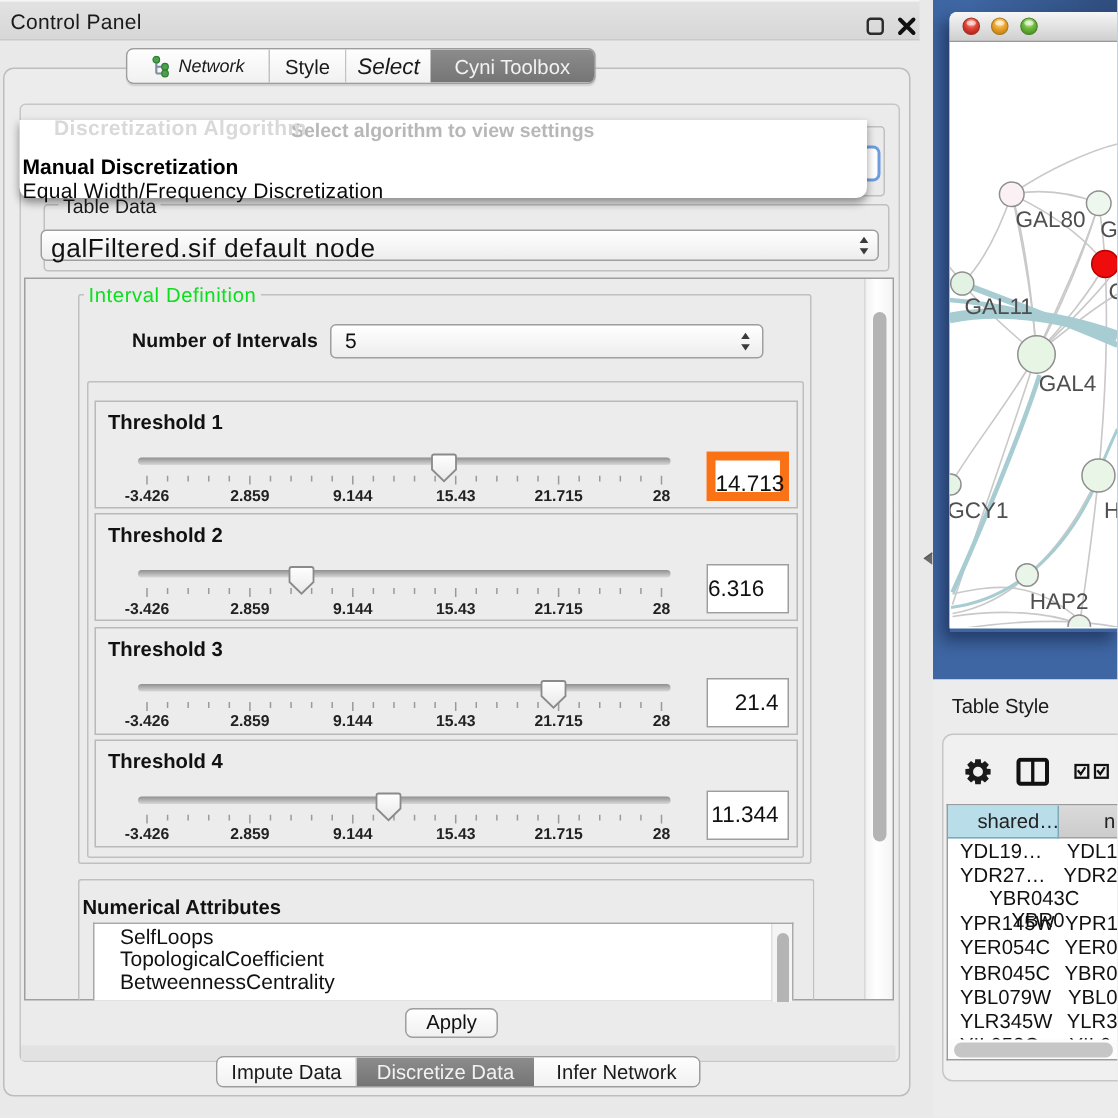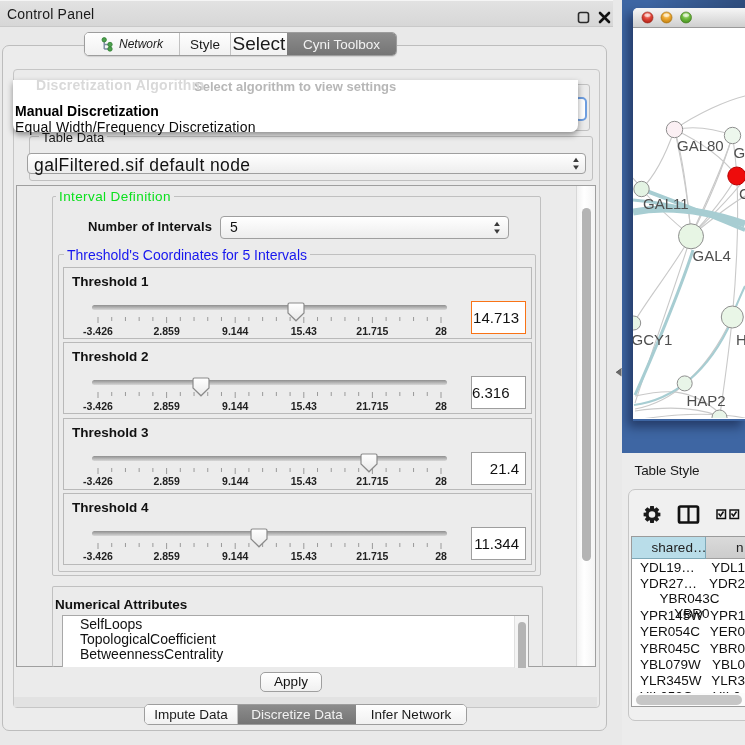--- a/index.html
+++ b/index.html
@@ -30,21 +30,21 @@
   <div style="width:95px;display:flex;align-items:center;justify-content:center;background:linear-gradient(#fefefe,#f1f1f1);border-right:1px solid #c2c2c2;">
     <svg width="13" height="15" viewBox="0 0 13 15" style="margin-right:5px;">
       <path d="M3.2 3.5 V12 M3.2 7.5 H8 M3.2 12 H8" stroke="#7b8ba0" stroke-width="1.4" fill="none"></path>
       <circle cx="3.2" cy="2.8" r="2.2" fill="#4da04d" stroke="#2e7d32" stroke-width="0.8"></circle>
       <circle cx="9" cy="7.5" r="2.2" fill="#4da04d" stroke="#2e7d32" stroke-width="0.8"></circle>
       <circle cx="9" cy="12" r="2.2" fill="#4da04d" stroke="#2e7d32" stroke-width="0.8"></circle>
     </svg>
     <span style="font-size:12px;color:#1a1a1a;font-style:italic;">Network</span>
   </div>
   <div style="width:51px;display:flex;align-items:center;justify-content:center;background:linear-gradient(#fefefe,#f1f1f1);border-right:1px solid #c2c2c2;font-size:13.5px;color:#1a1a1a;">Style</div>
-  <div style="width:56px;display:flex;align-items:center;justify-content:center;background:linear-gradient(#fefefe,#f1f1f1);font-size:19px;color:#1a1a1a;">Select</div>
+  <div style="width:56px;display:flex;align-items:center;justify-content:center;background:linear-gradient(#fefefe,#f1f1f1);font-size:15px;color:#1a1a1a;font-style:italic;">Select</div>
   <div style="width:109px;display:flex;align-items:center;justify-content:center;background:linear-gradient(#8c8c8c,#757575);font-size:13.5px;color:#f2f2f2;">Cyni Toolbox</div>
 </div>
 
 <div class="abs" style="left:29px;top:136px;width:564px;height:45px;border:1px solid #c0c0c0;border-radius:3px;"></div>
 <div class="abs" style="left:39px;top:130px;background:#ebebeb;padding:0 3px;font-size:13px;color:#1a1a1a;">Table Data</div>
 
 <div class="abs" style="left:27px;top:153px;width:559px;height:21px;background:linear-gradient(#ffffff,#ededed);border:1px solid #9f9f9f;border-radius:4px;"></div>
 <div class="abs" style="left:34px;top:155px;font-size:17.5px;letter-spacing:0.4px;color:#111;">galFiltered.sif default node</div>
 <svg class="abs" style="left:570px;top:156px;" width="12" height="16" viewBox="0 0 12 16">
   <path d="M6 1.8 L8.9 6 H3.1 Z" fill="#3a3a3a"></path>
@@ -71,21 +71,20 @@
 
 <div class="abs" style="left:88px;top:218.5px;font-size:13px;font-weight:bold;letter-spacing:0.1px;color:#111;">Number of Intervals</div>
 <div class="abs" style="left:220px;top:216px;width:289px;height:22.5px;background:linear-gradient(#ffffff,#ededed);border:1px solid #9f9f9f;border-radius:4px;"></div>
 <div class="abs" style="left:230px;top:219px;font-size:14px;color:#111;">5</div>
 <svg class="abs" style="left:491px;top:220px;" width="12" height="16" viewBox="0 0 12 16">
   <path d="M6 1.8 L8.9 6 H3.1 Z" fill="#3a3a3a"></path>
   <path d="M6 13.7 L3.1 9.5 H8.9 Z" fill="#3a3a3a"></path>
 </svg>
 
 <div class="abs" style="left:58px;top:254px;width:478px;height:318px;border:1px solid #c0c0c0;border-radius:2px;"></div>
-<div class="abs" style="left:64px;top:246.5px;background:#ebebeb;padding:0 3px;font-size:14px;color:#1717ef;">Threshold's Coordinates for 5 Intervals</div>
 
 <div class="abs" style="left:63px;top:267.0px;width:469px;height:72px;border:1px solid #b9b9b9;background:#ececec;">
 <div style="position:absolute;left:8px;top:6px;font-size:13.5px;font-weight:bold;color:#111;">Threshold 1</div>
 <div style="position:absolute;left:28px;top:37px;width:355px;height:5px;border-radius:2.5px;background:linear-gradient(#8f8f8f,#d8d8d8);"></div>
 <svg style="position:absolute;left:0;top:49px;" width="400" height="8" viewBox="0 0 400 8">
         <line x1="34.00" y1="0" x2="34.00" y2="6" stroke="#9a9a9a" stroke-width="1"></line>
         <line x1="47.72" y1="0" x2="47.72" y2="4" stroke="#9a9a9a" stroke-width="1"></line>
         <line x1="61.44" y1="0" x2="61.44" y2="4" stroke="#9a9a9a" stroke-width="1"></line>
         <line x1="75.16" y1="0" x2="75.16" y2="4" stroke="#9a9a9a" stroke-width="1"></line>
         <line x1="88.88" y1="0" x2="88.88" y2="4" stroke="#9a9a9a" stroke-width="1"></line>
@@ -119,21 +118,21 @@
 <div style="position:absolute;left:347.0px;top:56.5px;width:60px;text-align:center;font-size:10.5px;font-weight:bold;color:#222;">28</div>
 <svg style="position:absolute;left:223.0px;top:34px;" width="18" height="20" viewBox="0 0 18 20">
 <defs>
           <linearGradient id="tg0" x1="0" y1="0" x2="0" y2="1">
             <stop offset="0" stop-color="#ffffff"></stop>
             <stop offset="1" stop-color="#e8e8e8"></stop>
           </linearGradient>
         </defs>
 <path d="M2.5 1 h13 a1.5 1.5 0 0 1 1.5 1.5 v8.5 L9 18.8 L1 11 V2.5 a1.5 1.5 0 0 1 1.5-1.5 z" fill="url(#tg0)" stroke="#8a8a8a" stroke-width="1.2"></path>
 </svg>
-<div style="position:absolute;left:407px;top:33px;width:55px;height:33px;background:#fff;border:1px solid #f97316;font-size:15px;color:#111;text-align:right;line-height:31px;padding-right:6px;">14.713</div>
+<div style="position:absolute;left:407px;top:33px;width:55px;height:33px;background:#fff;border:6px solid #f97316;font-size:15px;color:#111;text-align:right;line-height:31px;padding-right:6px;">14.713</div>
 </div>
 <div class="abs" style="left:63px;top:342.3px;width:469px;height:72px;border:1px solid #b9b9b9;background:#ececec;">
 <div style="position:absolute;left:8px;top:6px;font-size:13.5px;font-weight:bold;color:#111;">Threshold 2</div>
 <div style="position:absolute;left:28px;top:37px;width:355px;height:5px;border-radius:2.5px;background:linear-gradient(#8f8f8f,#d8d8d8);"></div>
 <svg style="position:absolute;left:0;top:49px;" width="400" height="8" viewBox="0 0 400 8">
         <line x1="34.00" y1="0" x2="34.00" y2="6" stroke="#9a9a9a" stroke-width="1"></line>
         <line x1="47.72" y1="0" x2="47.72" y2="4" stroke="#9a9a9a" stroke-width="1"></line>
         <line x1="61.44" y1="0" x2="61.44" y2="4" stroke="#9a9a9a" stroke-width="1"></line>
         <line x1="75.16" y1="0" x2="75.16" y2="4" stroke="#9a9a9a" stroke-width="1"></line>
         <line x1="88.88" y1="0" x2="88.88" y2="4" stroke="#9a9a9a" stroke-width="1"></line>
@@ -274,21 +273,21 @@
 </div>
 
 <div class="abs" style="left:52px;top:586px;width:491px;height:81px;border:1px solid #c0c0c0;border-radius:2px;border-bottom:none;"></div>
 <div class="abs" style="left:55px;top:597px;font-size:13.5px;font-weight:bold;color:#111;">Numerical Attributes</div>
 <div class="abs" style="left:62px;top:615px;width:467px;height:52px;background:#fff;border:1px solid #a8a8a8;border-bottom:none;">
   <div style="font-size:14px;color:#111;padding:1px 0 0 17px;line-height:15.1px;">SelfLoops<br>TopologicalCoefficient<br>BetweennessCentrality</div>
   <div class="abs" style="right:0;top:0;width:14px;height:52px;background:#f4f4f4;border-left:1px solid #e0e0e0;"></div>
   <div class="abs" style="right:2.5px;top:6px;width:8px;height:46px;background:#b4b4b4;border-radius:4px 4px 0 0;"></div>
 </div>
 
-<div class="abs" style="left:260px;top:672px;width:62px;height:20px;background:linear-gradient(#ffffff,#f0f0f0);border:1px solid #9f9f9f;border-radius:5px;text-align:center;font-size:13.5px;color:#111;line-height:18px;">Apply</div>
+<div class="abs" style="left:270px;top:672px;width:62px;height:20px;background:linear-gradient(#ffffff,#f0f0f0);border:1px solid #9f9f9f;border-radius:5px;text-align:center;font-size:13.5px;color:#111;line-height:18px;">Apply</div>
 
 <div class="abs" style="left:144px;top:704px;height:21px;display:flex;border:1px solid #9d9d9d;border-radius:5px;overflow:hidden;background:#fff;">
   <div style="width:93px;display:flex;align-items:center;justify-content:center;background:linear-gradient(#fefefe,#f1f1f1);border-right:1px solid #c2c2c2;font-size:13.5px;color:#1a1a1a;">Impute Data</div>
   <div style="width:118px;display:flex;align-items:center;justify-content:center;background:linear-gradient(#8c8c8c,#757575);font-size:13.5px;color:#f2f2f2;">Discretize Data</div>
   <div style="width:110px;display:flex;align-items:center;justify-content:center;background:linear-gradient(#fefefe,#f1f1f1);font-size:13.5px;color:#1a1a1a;">Infer Network</div>
 </div>
 
 <svg class="abs" style="left:615px;top:368px;" width="7" height="9" viewBox="0 0 7 9">
       <path d="M6.5 0.5 L1 4.5 L6.5 8.5" fill="#6a6a6a" stroke="none"></path>
       <path d="M6.5 0.5 L1 4.5" stroke="#555" stroke-width="1"></path>

